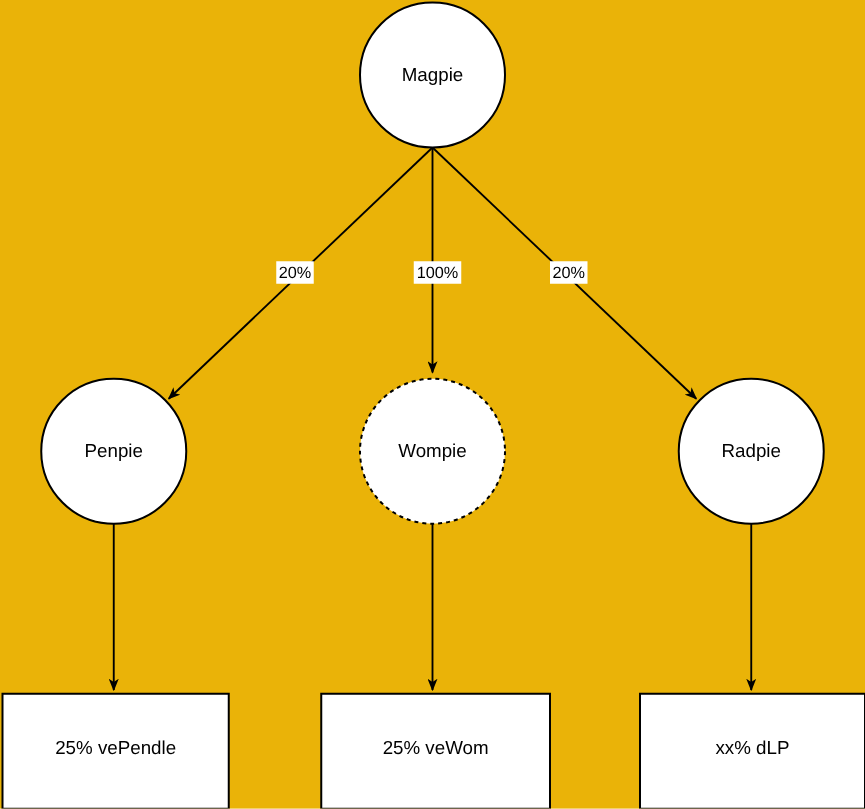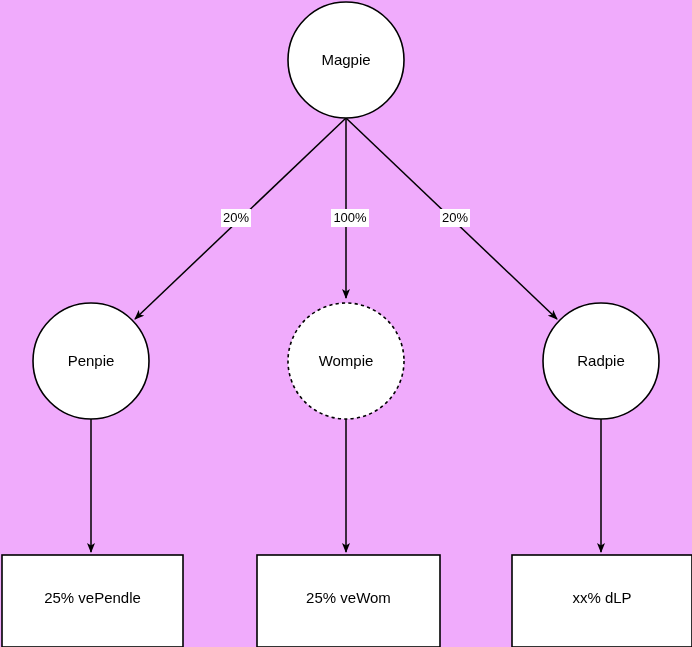--- a/index.html
+++ b/index.html
@@ -11,21 +11,21 @@
   body {
     width: 692px;
     height: 647px;
     overflow: hidden;
     font-family: "Liberation Sans", sans-serif;
   }
   #diagram-root {
     position: relative;
     width: 692px;
     height: 647px;
-    background: #f0abfc;
+    background: #eab308;
   }
   svg.diagram-canvas {
     display: block;
     width: 692px;
     height: 647px;
   }
   .node-shape {
     fill: #ffffff;
     stroke: #000000;
     stroke-width: 1.6;

